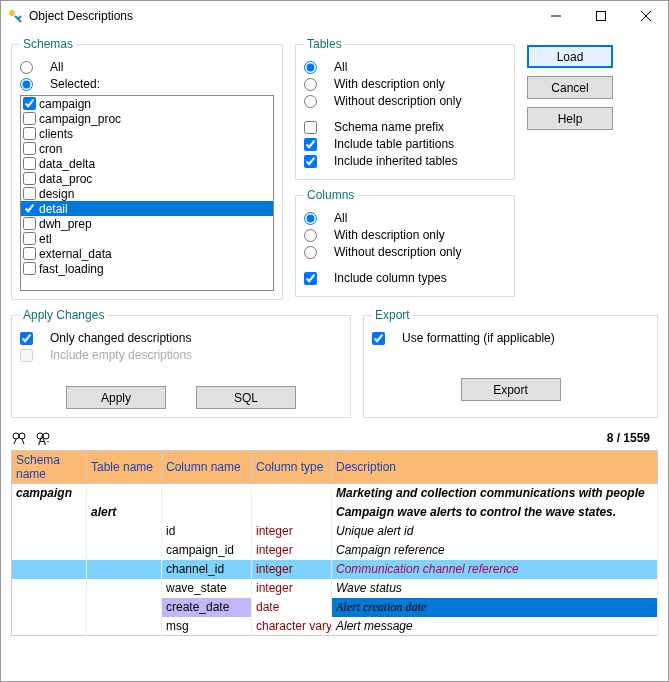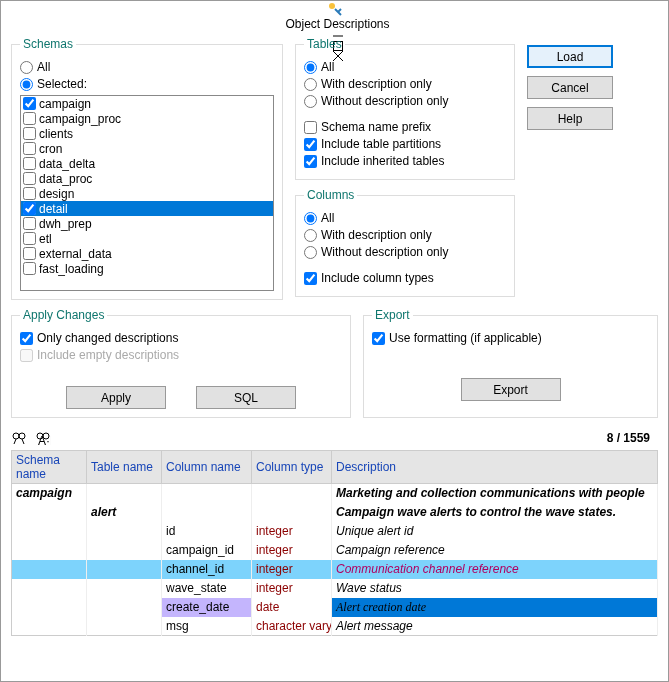--- a/index.html
+++ b/index.html
@@ -1,48 +1,48 @@
 <!DOCTYPE html>
 <html><head>
 <meta charset="utf-8">
 <style>
 * { box-sizing: border-box; font-family: "Segoe UI", Tahoma, sans-serif; font-size: 12px; }
 body { margin: 0; background: #fff; width: 669px; height: 682px; border: 1px solid #999; overflow: hidden; }
-.titlebar { display: flex; align-items: center; height: 30px; padding-left: 6px; flex-direction: column; }
+.titlebar { display: flex; align-items: center; height: 30px; padding-left: 6px; }
 .titlebar .icon { width: 16px; height: 16px; margin-right: 6px; position: relative; }
 .titlebar .icon svg { width:16px; height:16px; }
 .titlebar .title { flex: 1; }
 .winbtn { width: 45px; height: 29px; display: flex; align-items: center; justify-content: center; }
 .winbtn svg { width:10px; height:10px; }
 .content { display: flex; padding: 6px 10px 0 10px; gap: 12px; }
 fieldset { border: 1px solid #ddd; margin: 0 0 8px 0; padding: 6px 8px 8px 8px; }
 legend { padding: 0 3px; color: #0f766e; }
 .leftcol { width: 272px; }
 .midcol { width: 220px; }
 .rightcol { width: 120px; padding-top: 8px; display: flex; flex-direction: column; gap: 8px; }
 .btn { height: 23px; border: 1px solid #999; background: #e1e1e1; display: flex; align-items: center; justify-content: center; cursor: default; width: 86px; }
 .btn.primary { border: 2px solid #0078d7; background:#e5f1fb; }
-.radio, .check { display: flex; align-items: center; margin: 3px 0; gap: 4px; }
+.radio, .check { display: flex; align-items: center; margin: 3px 0; gap: 17px; }
 .radio input, .check input { margin:0; }
 .disabled { color: #aaa; }
 .schemas-list { border: 1px solid #888; height: 196px; overflow-y: scroll; background: #fff; margin-top:4px; }
 .schemas-list .item { display: flex; align-items: center; padding: 0 2px; height: 15px; }
 .schemas-list .item input { margin:0 3px 0 0; width:13px; height:13px;}
 .schemas-list .item.sel { background: #0078d7; color: #fff; }
 .lower { display: flex; padding: 0 10px; gap: 12px; }
 .applybox { width: 340px; }
 .exportbox { flex:1; }
 .btnrow { display: flex; gap: 30px; justify-content: center; margin-top: 24px; }
 .smallbtn { width: 100px; height: 23px; border:1px solid #999; background:#e1e1e1; display:flex; align-items:center; justify-content:center; }
 .gridarea { padding: 0 10px; }
 .toolbar { display:flex; align-items:center; height:24px; gap:8px; padding:4px 0;}
 .toolbar .spacer { flex:1; }
 .counter { font-weight:bold; padding-right:8px;}
 table.grid { width: 100%; border-collapse: collapse; border:1px solid #ccc; table-layout:fixed;}
-table.grid th { background:#e5e5e5; color:#1846b8; font-weight:normal; text-align:left; border:1px solid #ccc; padding:2px 4px; height:20px; }
+table.grid th { background:#fdba74; color:#1846b8; font-weight:normal; text-align:left; border:1px solid #ccc; padding:2px 4px; height:20px; }
 table.grid td { border-right:1px solid #eee; padding:2px 4px; height:19px; white-space:nowrap; overflow:hidden; }
 tr.schema td { font-weight:bold; font-style:italic; }
 tr.tablerow td { font-weight:bold; font-style:italic; }
 tr.colrow td.desc { font-style:italic; }
 .type-int { color:#8b0000; }
 tr.pink td { background:#7dd3fc; }
 tr.pink td.desc { color:#b00060; }
 tr.yellow td.c3 { background:#c4b5fd; }
 tr.yellow td.desc { background:#0078d7; color:#000000; font-style:italic;font-family:Liberation Serif, serif;}
 .ticon { width:16px; height:16px; }

